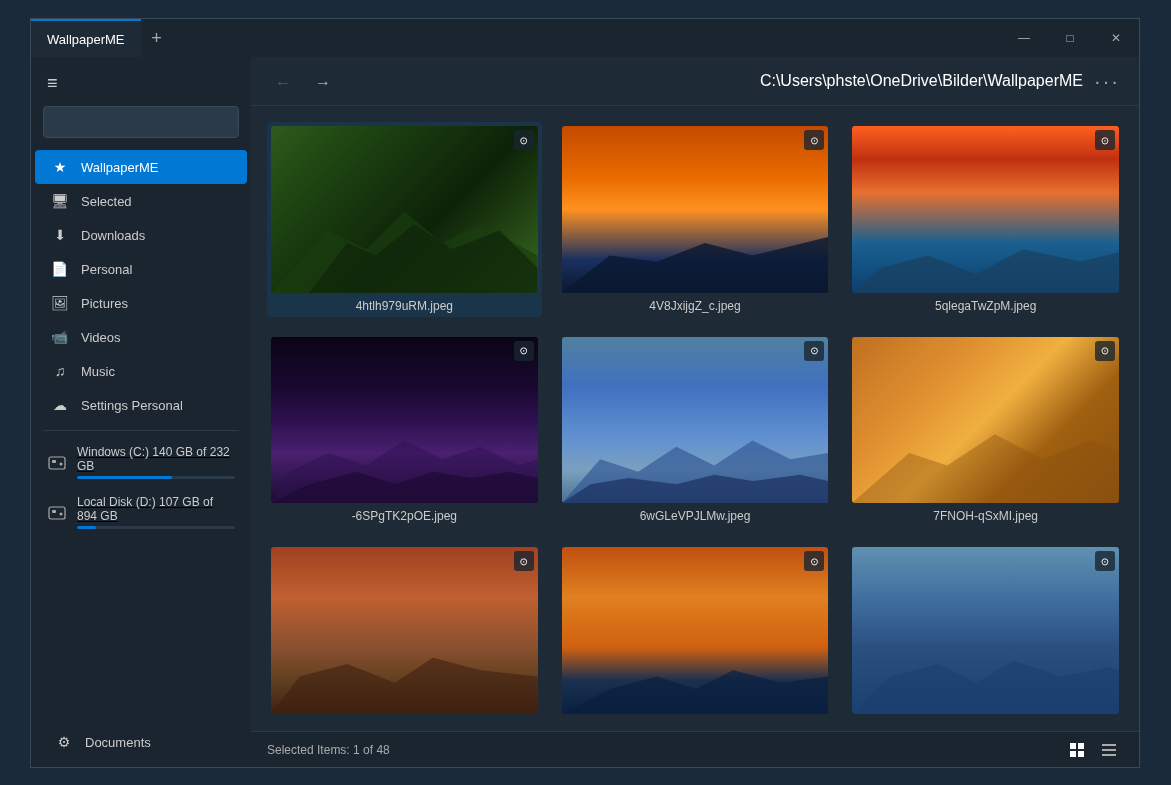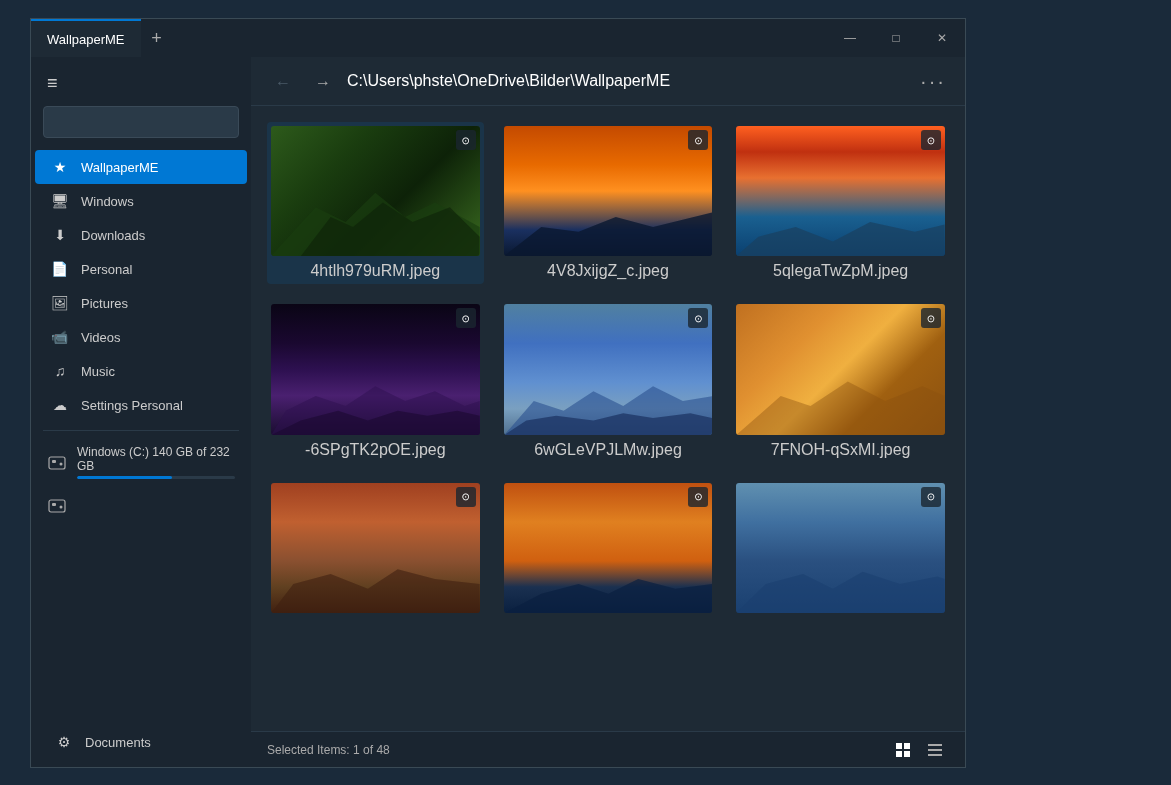--- a/index.html
+++ b/index.html
@@ -10,21 +10,21 @@
       font-family: 'Segoe UI', Arial, sans-serif;
       overflow: hidden;
       position: relative;
     }
 
     
     .window-frame {
       position: absolute;
       top: 18px;
       left: 30px;
-      width: 936px;
+      width: 1110px;
       height: 750px;
       background: #be185d;
       border: 1px solid #3a4a55;
       display: flex;
       flex-direction: column;
     }
 
     
     .title-bar {
       display: flex;
@@ -131,20 +131,21 @@
       flex-shrink: 0;
     }
     .sidebar-divider {
       border: none;
       border-top: 1px solid #2a3a48;
       margin: 8px 12px;
     }
     .sidebar-drive {
       padding: 6px 16px;
       cursor: pointer;
+      text-decoration: underline;
     }
     .drive-header {
       display: flex;
       align-items: center;
       gap: 10px;
       margin-bottom: 4px;
     }
     .drive-icon {
       width: 20px;
       height: 20px;
@@ -199,21 +200,21 @@
       align-items: center;
       justify-content: center;
       color: #aaa;
       cursor: pointer;
       border-radius: 4px;
       font-size: 16px;
     }
     .nav-btn.disabled { color: #4a5a68; cursor: default; }
     .address-path {
       flex: 1;
-      text-align: left;
+      text-align: right;
       color: #fff;
       font-size: 16px;
       font-weight: 400;
     }
     .more-btn {
       width: 32px;
       height: 32px;
       display: flex;
       align-items: center;
       justify-content: center;
@@ -266,21 +267,21 @@
       height: 20px;
       background: #1a2530cc;
       border-radius: 3px;
       display: flex;
       align-items: center;
       justify-content: center;
       color: #fff;
       font-size: 10px;
     }
     .file-name {
-      font-size: 16px;
+      font-size: 12px;
       color: #ccc;
       text-align: center;
       margin-top: 6px;
       word-break: break-all;
     }
 
     
     .thumb-1 { background: linear-gradient(135deg, #2d5a1b 0%, #1a3d0f 30%, #0d2208 60%, #3a6b20 100%); }
     .thumb-2 { background: linear-gradient(180deg, #c44a00 0%, #e86a00 30%, #ff9020 50%, #1a3060 80%, #0a1830 100%); }
     .thumb-3 { background: linear-gradient(180deg, #ff6020 0%, #c03010 20%, #e87030 40%, #1a6090 70%, #0a4070 100%); }
@@ -353,21 +354,21 @@
     <div class="sidebar">
       <div class="sidebar-hamburger">≡</div>
       <input class="sidebar-search" type="text" placeholder="" style="">
 
       <div class="sidebar-item active">
         <span class="icon">★</span>
         <span>WallpaperME</span>
       </div>
       <div class="sidebar-item">
         <span class="icon">🖥</span>
-        <span>Windows</span>
+        <span>Selected</span>
       </div>
       <div class="sidebar-item">
         <span class="icon">⬇</span>
         <span>Downloads</span>
       </div>
       <div class="sidebar-item">
         <span class="icon">📄</span>
         <span>Personal</span>
       </div>
       <div class="sidebar-item">
@@ -408,20 +409,26 @@
       </div>
 
       <div class="sidebar-drive">
         <div class="drive-header">
           <div class="drive-icon">
             <svg width="18" height="18" viewBox="0 0 18 18">
               <rect x="1" y="4" width="16" height="12" rx="2" fill="none" stroke="#aaa" stroke-width="1.2"></rect>
               <rect x="4" y="7" width="4" height="3" rx="1" fill="#aaa"></rect>
               <circle cx="13" cy="11" r="1.5" fill="#aaa"></circle>
             </svg>
+          </div>
+          <div class="drive-info">
+            <div class="drive-name">Local Disk (D:) 107 GB of 894 GB</div>
+            <div class="drive-progress">
+              <div class="drive-progress-bar" style="width:12%"></div>
+            </div>
           </div>
         </div>
       </div>
 
       <div class="sidebar-footer">
         <div class="sidebar-item">
           <span class="icon">⚙</span>
           <span>Documents</span>
         </div>
       </div>

